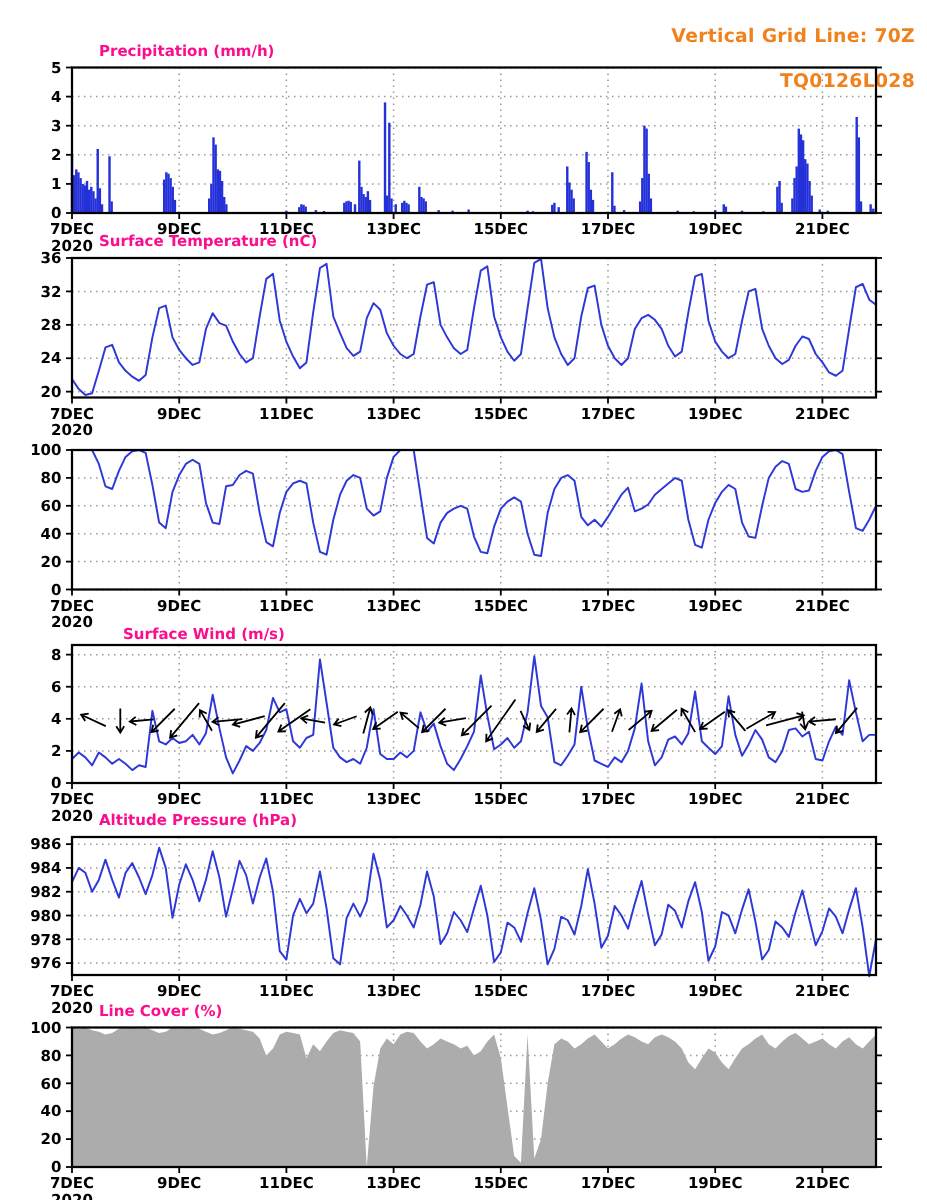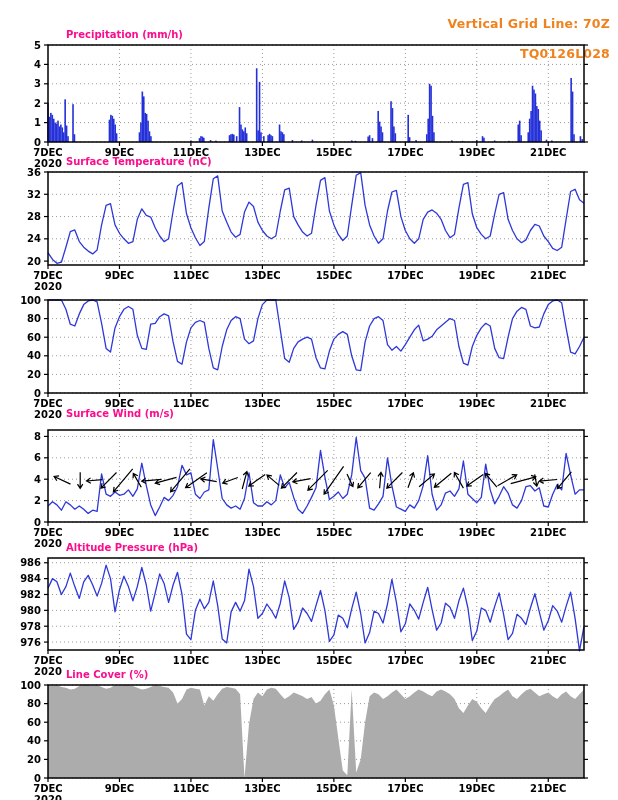--- a/index.html
+++ b/index.html
@@ -16,21 +16,21 @@
 </style>
 </head>
 <body>
 
 <div class="page">
   <div class="hdr hdr-r" style="top: 16px; color: rgb(240, 130, 30);">Vertical Grid Line: 70Z</div>
   <div class="hdr hdr-r" style="top: 30px; color: rgb(240, 130, 30); margin-top: 16px;">TQ0126L028</div>
 
   <div class="ptitle" style="top: 29px; color: rgb(251, 13, 142);">Precipitation (mm/h)</div>
   <div class="ptitle" style="top: 156px; color: rgb(251, 13, 142);">Surface Temperature (nC)</div>
-  <div class="ptitle" style="top: 408px; color: rgb(251, 13, 142);">Surface Wind (m/s)</div>
+  <div class="ptitle" style="top: 418px; color: rgb(251, 13, 142); margin-left: 16px;">Surface Wind (m/s)</div>
   <div class="ptitle" style="top: 542px; color: rgb(251, 13, 142);">Altitude Pressure (hPa)</div>
   <div class="ptitle" style="top: 669px; color: rgb(251, 13, 142);">Line Cover (%)</div>
 
   <svg id="plots" width="618" height="800">
       <g>
         <line x1="48" y1="142" x2="584" y2="142" class="grid"></line>
         <line x1="44" y1="142" x2="48" y2="142" class="ax"></line>
         <line x1="584" y1="142" x2="588" y2="142" class="ax"></line>
         <text x="41" y="145.5" text-anchor="end">0</text>
         <line x1="48" y1="122.6" x2="584" y2="122.6" class="grid"></line>

